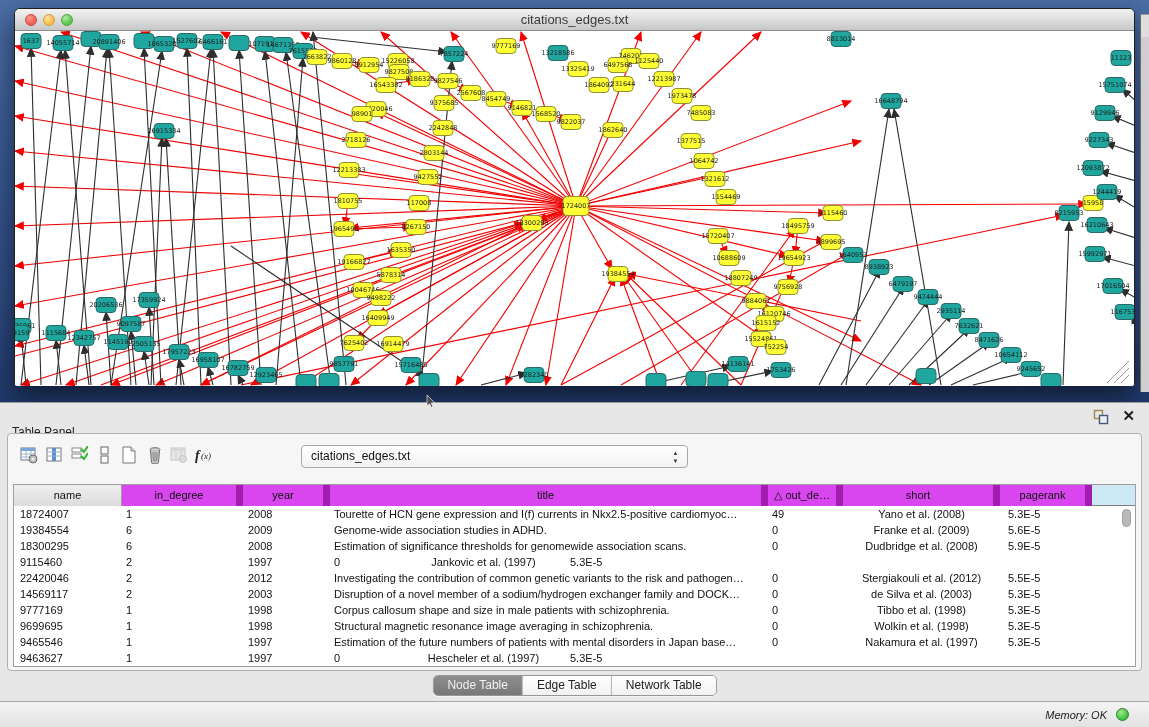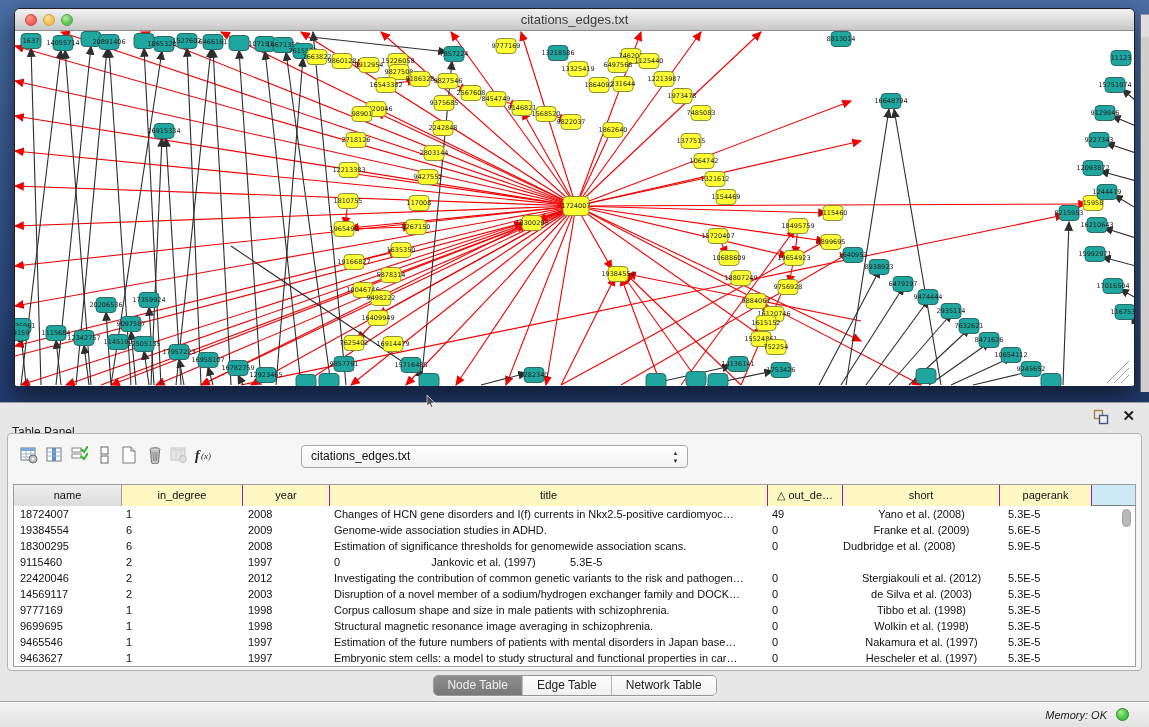--- a/index.html
+++ b/index.html
@@ -54,21 +54,21 @@
     font-size:12px; color:#111; line-height:21px; padding-left:9px; }
   .combo .arrows { position:absolute; right:7px; top:3px; width:9px; height:16px;
     font-size:6px; line-height:8px; color:#333; text-align:center; }
 
   
   .table-wrap { position:absolute; left:5px; right:5px; top:50px; bottom:3px;
     background:#fff; border:1px solid #9e9e9e; overflow:hidden; }
   .thead { position:absolute; left:0; top:0; height:21px; width:100%; display:flex;
     border-bottom:1px solid #808080; background:#cde9f6; }
   .th { flex:none; height:21px; line-height:20px; font-size:11px; color:#111; text-align:center;
-    border-right:1px solid #a21caf; background:#fef9c3; overflow:hidden; white-space:nowrap; }
+    border-right:7px solid #a21caf; background:#d946ef; overflow:hidden; white-space:nowrap; }
   .th.gray { background:linear-gradient(180deg,#efefef,#dcdcdc); border-right:1px solid #9e9e9e;text-align:center; }
   .tbody { position:absolute; left:0; top:21px; right:0; bottom:0; }
   .tr { display:flex; height:16px; line-height:16px; }
   .td { flex:none; font-size:11px; color:#111; white-space:nowrap; overflow:hidden; }
   .vscroll { position:absolute; right:2px; top:24px; width:11px; height:140px; }
   .vscroll .thumb { width:9px; height:18px; border-radius:5px; background:#b9b9b9; border:1px solid #a0a0a0; }
 
   
   .segmented { position:absolute; left:50%; transform:translateX(-50%); top:272px; height:21px;
     display:flex; border:1px solid #969696; border-radius:5px; overflow:hidden;
@@ -595,41 +595,41 @@
           <div class="th" style="width: 438px;">title</div>
           <div class="th" style="width: 75px;">△ out_de…</div>
           <div class="th" style="width: 157px;">short</div>
           <div class="th" style="width: 92px;">pagerank</div>
         </div>
       <div class="tbody" id="tbody">
           <div class="tr">
             <div class="td" style="width: 108px; padding-left: 6px;">18724007</div>
             <div class="td" style="width: 121px; padding-left: 4px;">1</div>
             <div class="td" style="width: 87px; padding-left: 5px;">2008</div>
-            <div class="td" style="width: 438px; padding-left: 4px;">Changes of HCN gene disorders and I(f) currents in Nkx2.5-positive cardiomyoc…</div>
+            <div class="td" style="width: 438px; padding-left: 4px;">Tourette of HCN gene expression and I(f) currents in Nkx2.5-positive cardiomyoc…</div>
             <div class="td" style="width: 75px; padding-left: 4px;">49</div>
             <div class="td" style="width: 157px; text-align: center;">Yano et al. (2008)</div>
             <div class="td" style="width: 92px; padding-left: 8px;">5.3E-5</div>
           </div>
           <div class="tr">
             <div class="td" style="width: 108px; padding-left: 6px;">19384554</div>
             <div class="td" style="width: 121px; padding-left: 4px;">6</div>
             <div class="td" style="width: 87px; padding-left: 5px;">2009</div>
             <div class="td" style="width: 438px; padding-left: 4px;">Genome-wide association studies in ADHD.</div>
             <div class="td" style="width: 75px; padding-left: 4px;">0</div>
             <div class="td" style="width: 157px; text-align: center;">Franke et al. (2009)</div>
             <div class="td" style="width: 92px; padding-left: 8px;">5.6E-5</div>
           </div>
           <div class="tr">
             <div class="td" style="width: 108px; padding-left: 6px;">18300295</div>
             <div class="td" style="width: 121px; padding-left: 4px;">6</div>
             <div class="td" style="width: 87px; padding-left: 5px;">2008</div>
             <div class="td" style="width: 438px; padding-left: 4px;">Estimation of significance thresholds for genomewide association scans.</div>
             <div class="td" style="width: 75px; padding-left: 4px;">0</div>
-            <div class="td" style="width: 157px; text-align: left;">Dudbridge et al. (2008)</div>
+            <div class="td" style="width: 157px; text-align: center;">Dudbridge et al. (2008)</div>
             <div class="td" style="width: 92px; padding-left: 8px;">5.9E-5</div>
           </div>
           <div class="tr">
             <div class="td" style="width: 108px; padding-left: 6px;">9115460</div>
             <div class="td" style="width: 121px; padding-left: 4px;">2</div>
             <div class="td" style="width: 87px; padding-left: 5px;">1997</div>
             <div class="td" style="width: 75px; padding-left: 4px;">0</div>
             <div class="td" style="width: 157px; text-align: center;">Jankovic et al. (1997)</div>
             <div class="td" style="width: 92px; padding-left: 8px;">5.3E-5</div>
           </div>
@@ -675,21 +675,20 @@
             <div class="td" style="width: 87px; padding-left: 5px;">1997</div>
             <div class="td" style="width: 438px; padding-left: 4px;">Estimation of the future numbers of patients with mental disorders in Japan base…</div>
             <div class="td" style="width: 75px; padding-left: 4px;">0</div>
             <div class="td" style="width: 157px; text-align: center;">Nakamura et al. (1997)</div>
             <div class="td" style="width: 92px; padding-left: 8px;">5.3E-5</div>
           </div>
           <div class="tr">
             <div class="td" style="width: 108px; padding-left: 6px;">9463627</div>
             <div class="td" style="width: 121px; padding-left: 4px;">1</div>
             <div class="td" style="width: 87px; padding-left: 5px;">1997</div>
-            <div class="td" style="width: 438px; padding-left: 4px;">Embryonic stem cells: a model to study structural and functional properties in car…</div>
             <div class="td" style="width: 75px; padding-left: 4px;">0</div>
             <div class="td" style="width: 157px; text-align: center;">Hescheler et al. (1997)</div>
             <div class="td" style="width: 92px; padding-left: 8px;">5.3E-5</div>
           </div>
         </div>
       <div class="vscroll">
         <div class="thumb"></div>
       </div>
     </div>
   </div>

